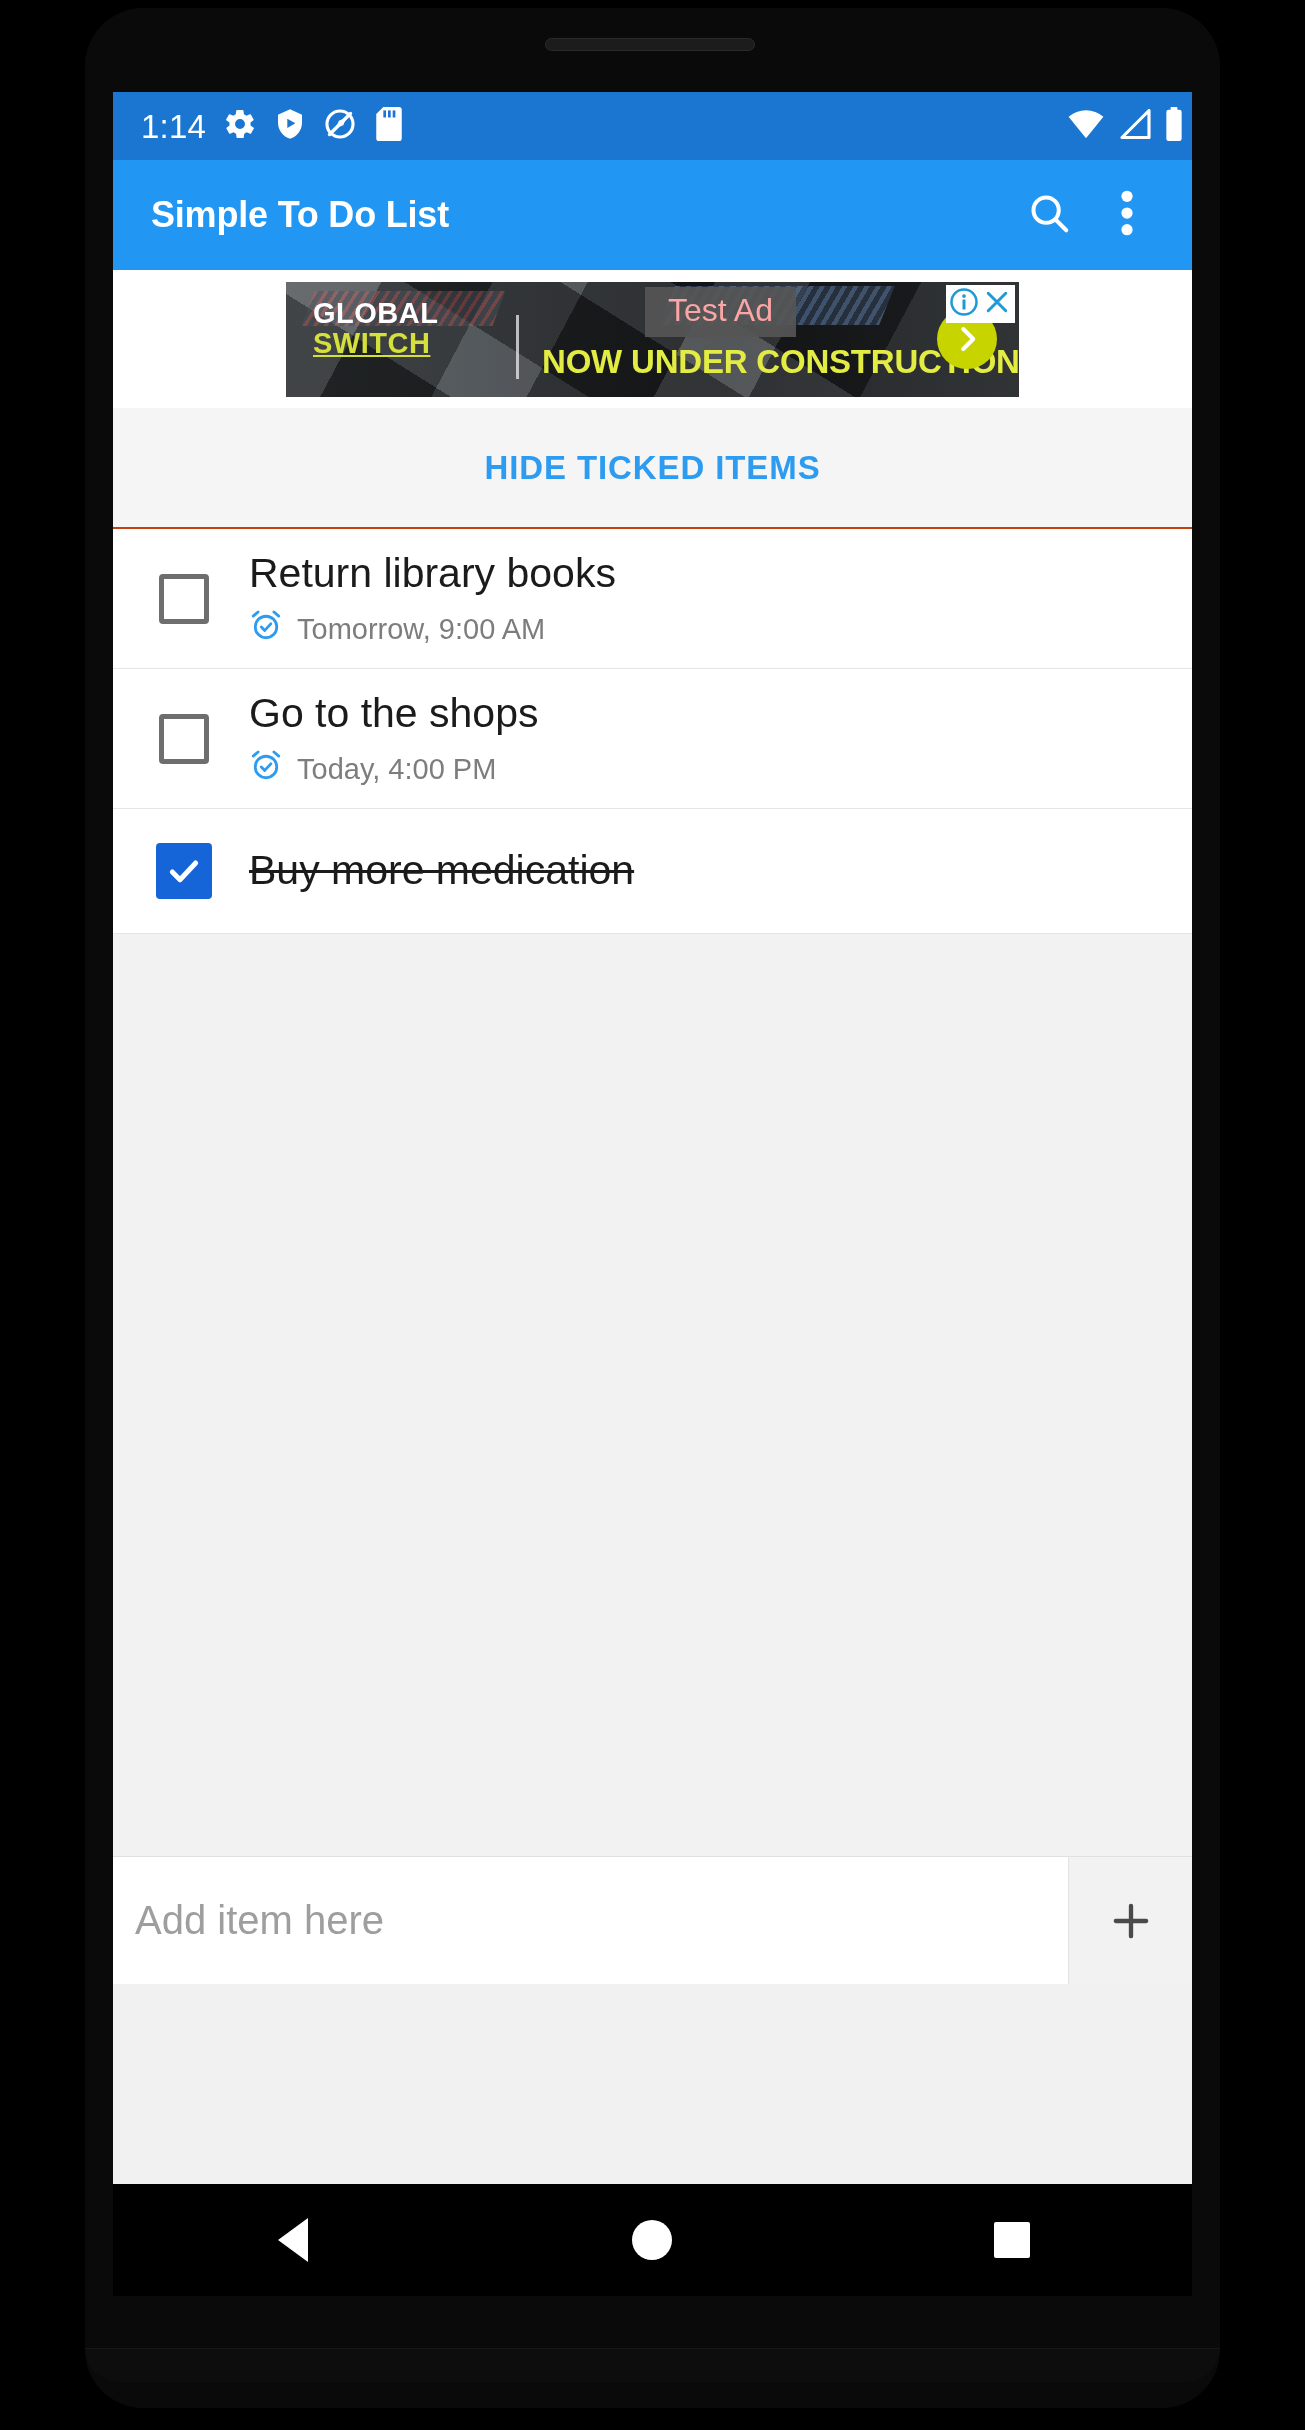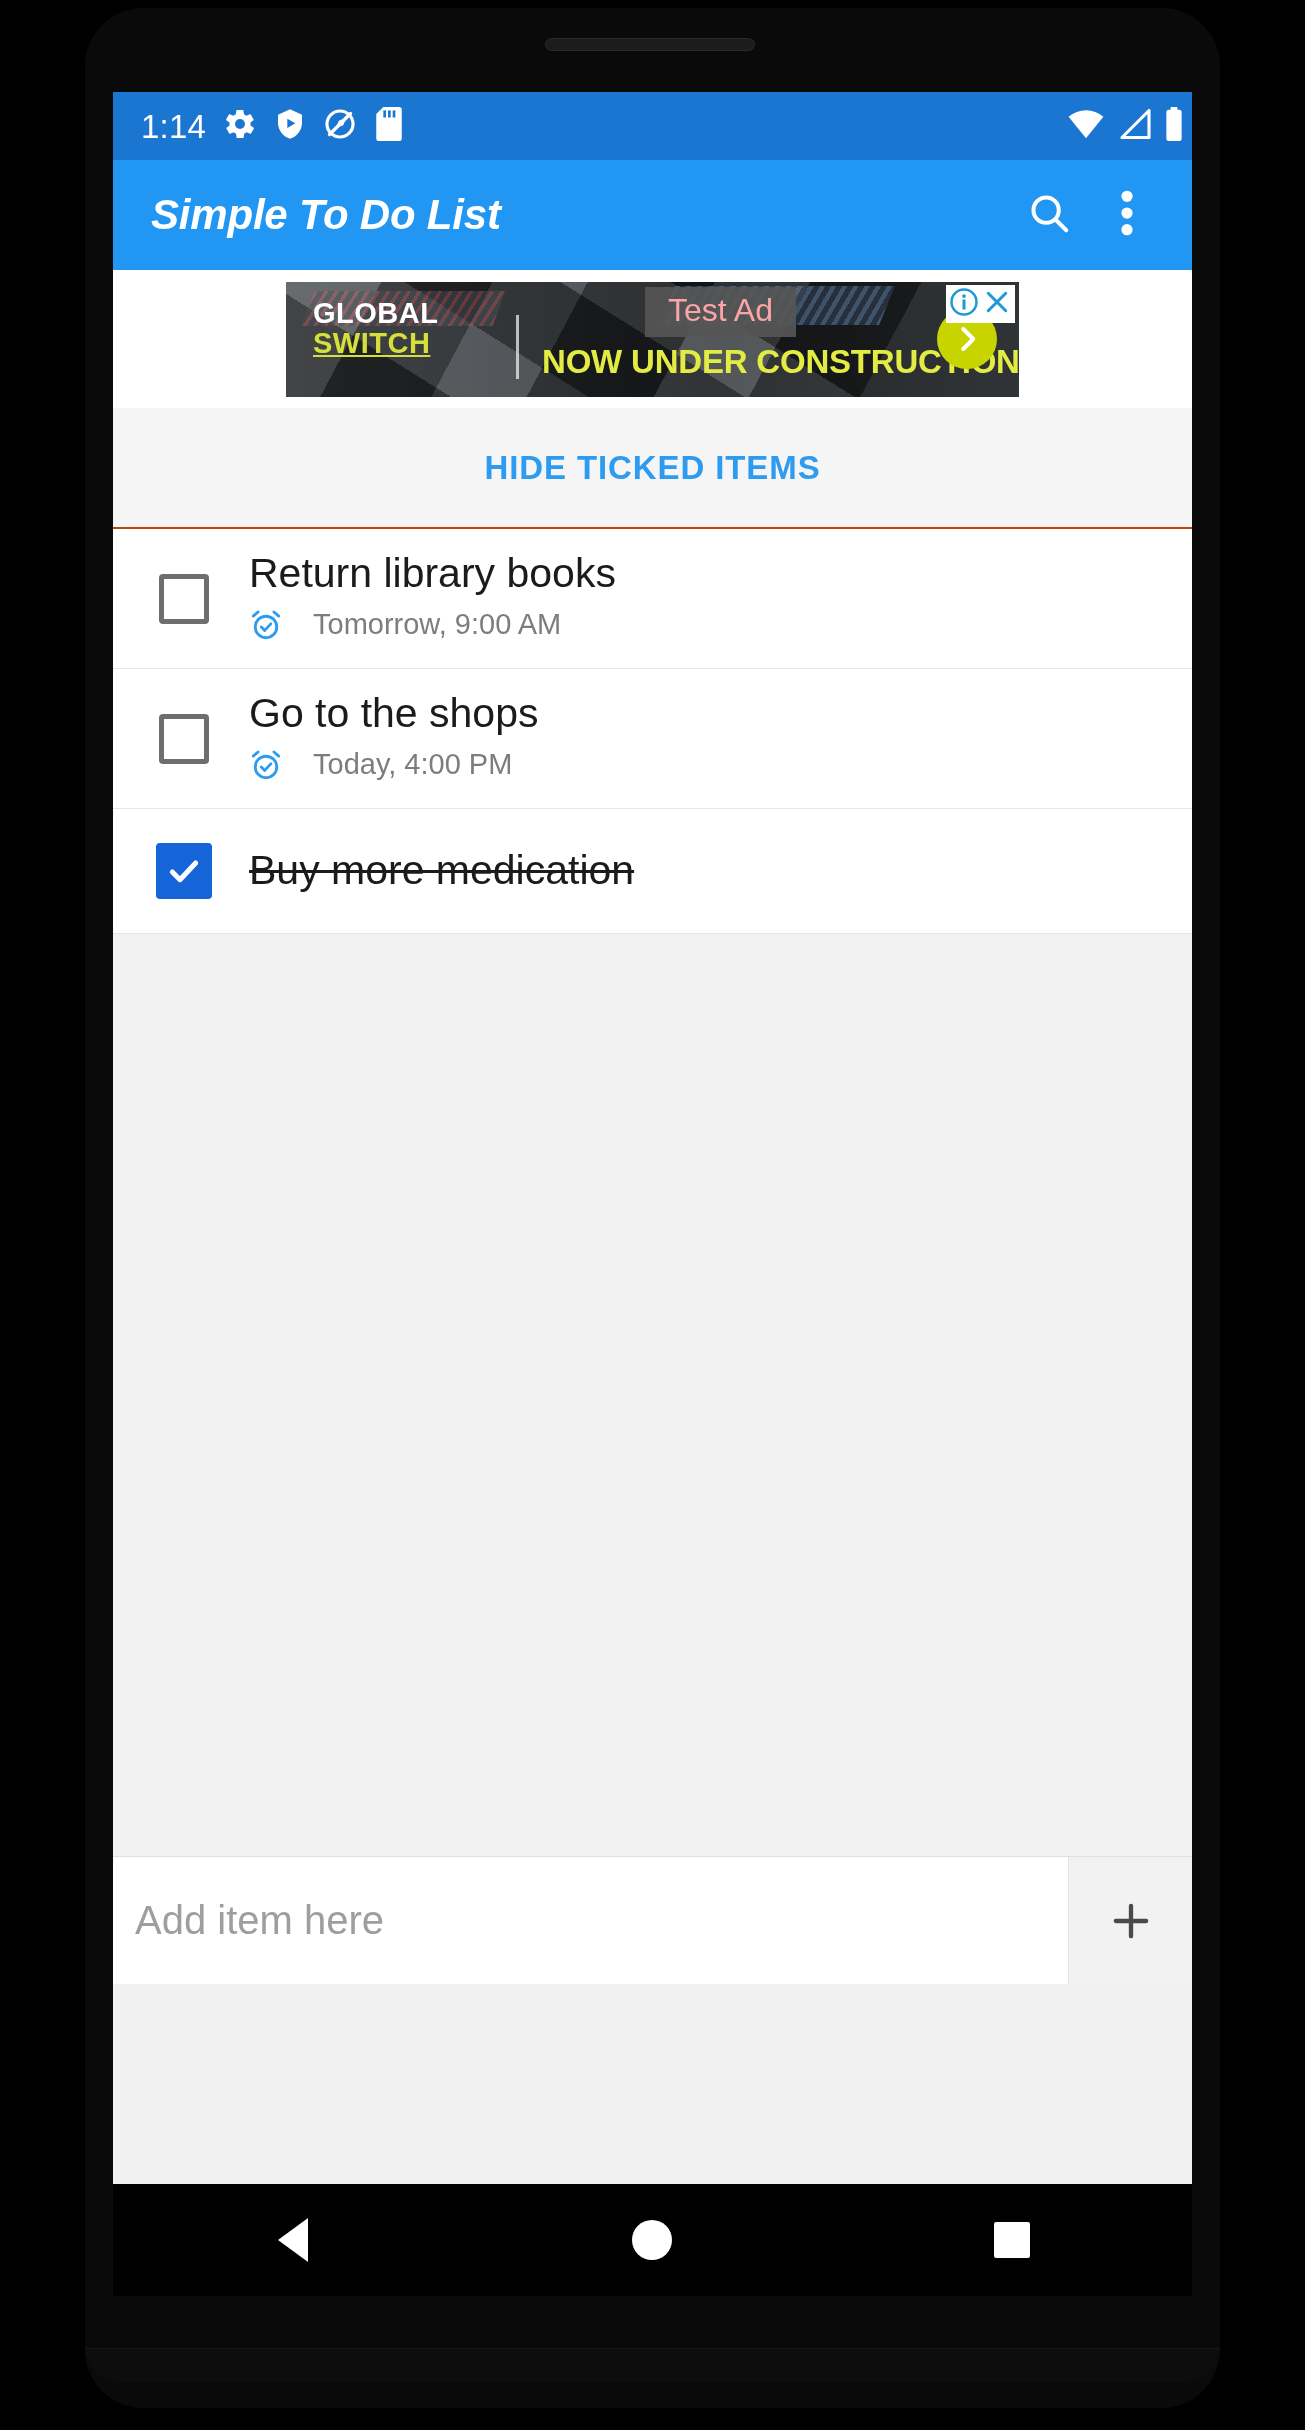--- a/index.html
+++ b/index.html
@@ -83,26 +83,25 @@
   #app-bar {
     position: relative;
     height: 110px;
     background: #2196f3;
     display: flex;
     align-items: center;
     padding: 0 26px 0 38px;
   }
   #app-title {
     color: #ffffff;
-    font-size: 42px;
+    font-size: 36px;
     font-weight: bold;
     letter-spacing: -0.2px;
     flex: 1;
     white-space: nowrap;
-    font-style: italic;
   }
   .appbar-action {
     width: 78px; height: 78px;
     display: flex;
     align-items: center;
     justify-content: center;
   }
 
   
   #ad-banner {
@@ -278,22 +277,22 @@
     line-height: 1.1;
     white-space: nowrap;
   }
   .todo-title.done {
     text-decoration: line-through;
     text-decoration-thickness: 3px;
     color: #1b1b1b;
   }
   .todo-sub-row {
     display: flex;
-    align-items: flex-start;
-    gap: 30px;
+    align-items: flex-end;
+    gap: 14px;
     margin-top: 12px;
   }
   .todo-sub {
     font-size: 29px;
     color: #7d7d7d;
     white-space: nowrap;
   }
   #list-filler { flex: 1; background: #f2f2f2; }
 
   

